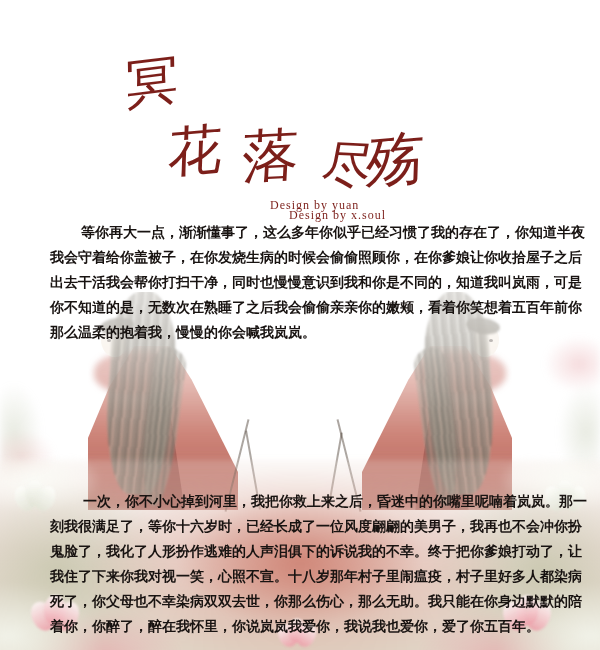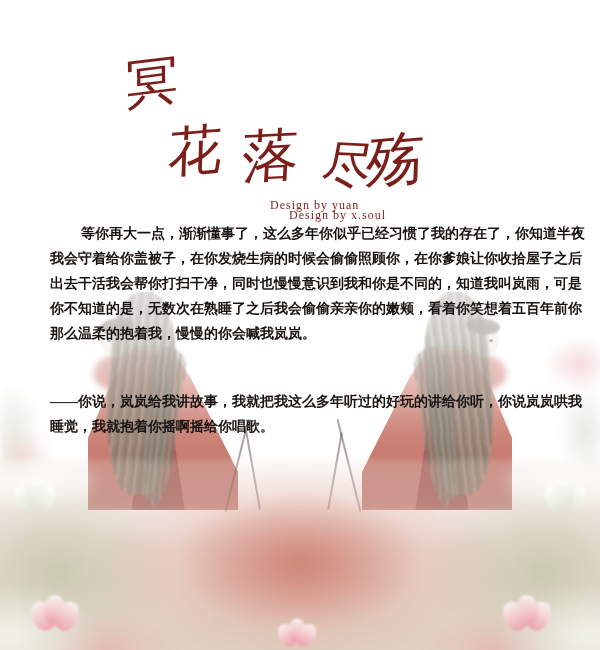--- a/index.html
+++ b/index.html
@@ -84,21 +84,21 @@
   .t-hua {left:168px;top:124px;font-size:54px;transform:rotate(-5deg) skewX(-7deg);}
   .t-luo {left:242px;top:127px;font-size:57px;transform:rotate(-3deg) skewX(-6deg);}
   .t-jin {left:323px;top:140px;font-size:49px;transform:rotate(3deg) skewX(-8deg);}
   .t-shang{left:366px;top:130px;font-size:58px;transform:rotate(-5deg) skewX(-7deg);}
   .credit{position:absolute;color:#7c1f1a;font-family:"Liberation Serif",serif;
           font-size:12px;letter-spacing:1px;line-height:11px;}
   .credit-design{left:289px;top:189px;margin-top:21px;}
   .credit-created{left:270px;top:200px;}
   .para{position:absolute;left:50px;width:548px;color:#181311;
         font-size:14px;font-weight:bold;line-height:25px;letter-spacing:0;
-        font-family:Liberation Serif, serif;white-space:pre-line;}
+        font-family:Liberation Mono, monospace;white-space:pre-line;}
   .p1{top:221px;text-indent:31px;}
   .p2{top:389px;text-indent:0;}
   .p3{top:490px;text-indent:33px;}
 </style>
 </head>
 <body>
 
 <div class="canvas">
 
   <div class="bg">
@@ -169,17 +169,21 @@
     <span class="tchar t-shang">殇</span>
 
     <div class="credit credit-design">Design by x.soul</div>
     <div class="credit credit-created">Design by yuan</div>
 
     <div class="para p1">等你再大一点，渐渐懂事了，这么多年你似乎已经习惯了我的存在了，你知道半夜
 我会守着给你盖被子，在你发烧生病的时候会偷偷照顾你，在你爹娘让你收拾屋子之后
 出去干活我会帮你打扫干净，同时也慢慢意识到我和你是不同的，知道我叫岚雨，可是
 你不知道的是，无数次在熟睡了之后我会偷偷亲亲你的嫩颊，看着你笑想着五百年前你
 那么温柔的抱着我，慢慢的你会喊我岚岚。</div>
-    <div class="para p2">——你说，岚岚给我讲故事，我就把我这么多年听过的好玩的讲给你听，你说岚岚哄我
-睡觉，我就抱着你摇啊摇给你唱歌。</div>
+    <div class="para p3">一次，你不小心掉到河里，我把你救上来之后，昏迷中的你嘴里呢喃着岚岚。那一
+刻我很满足了，等你十六岁时，已经长成了一位风度翩翩的美男子，我再也不会冲你扮
+鬼脸了，我化了人形扮作逃难的人声泪俱下的诉说我的不幸。终于把你爹娘打动了，让
+我住了下来你我对视一笑，心照不宣。十八岁那年村子里闹瘟疫，村子里好多人都染病
+死了，你父母也不幸染病双双去世，你那么伤心，那么无助。我只能在你身边默默的陪
+着你，你醉了，醉在我怀里，你说岚岚我爱你，我说我也爱你，爱了你五百年。</div>
   </div>
 
 </div>
 
 </body></html>

